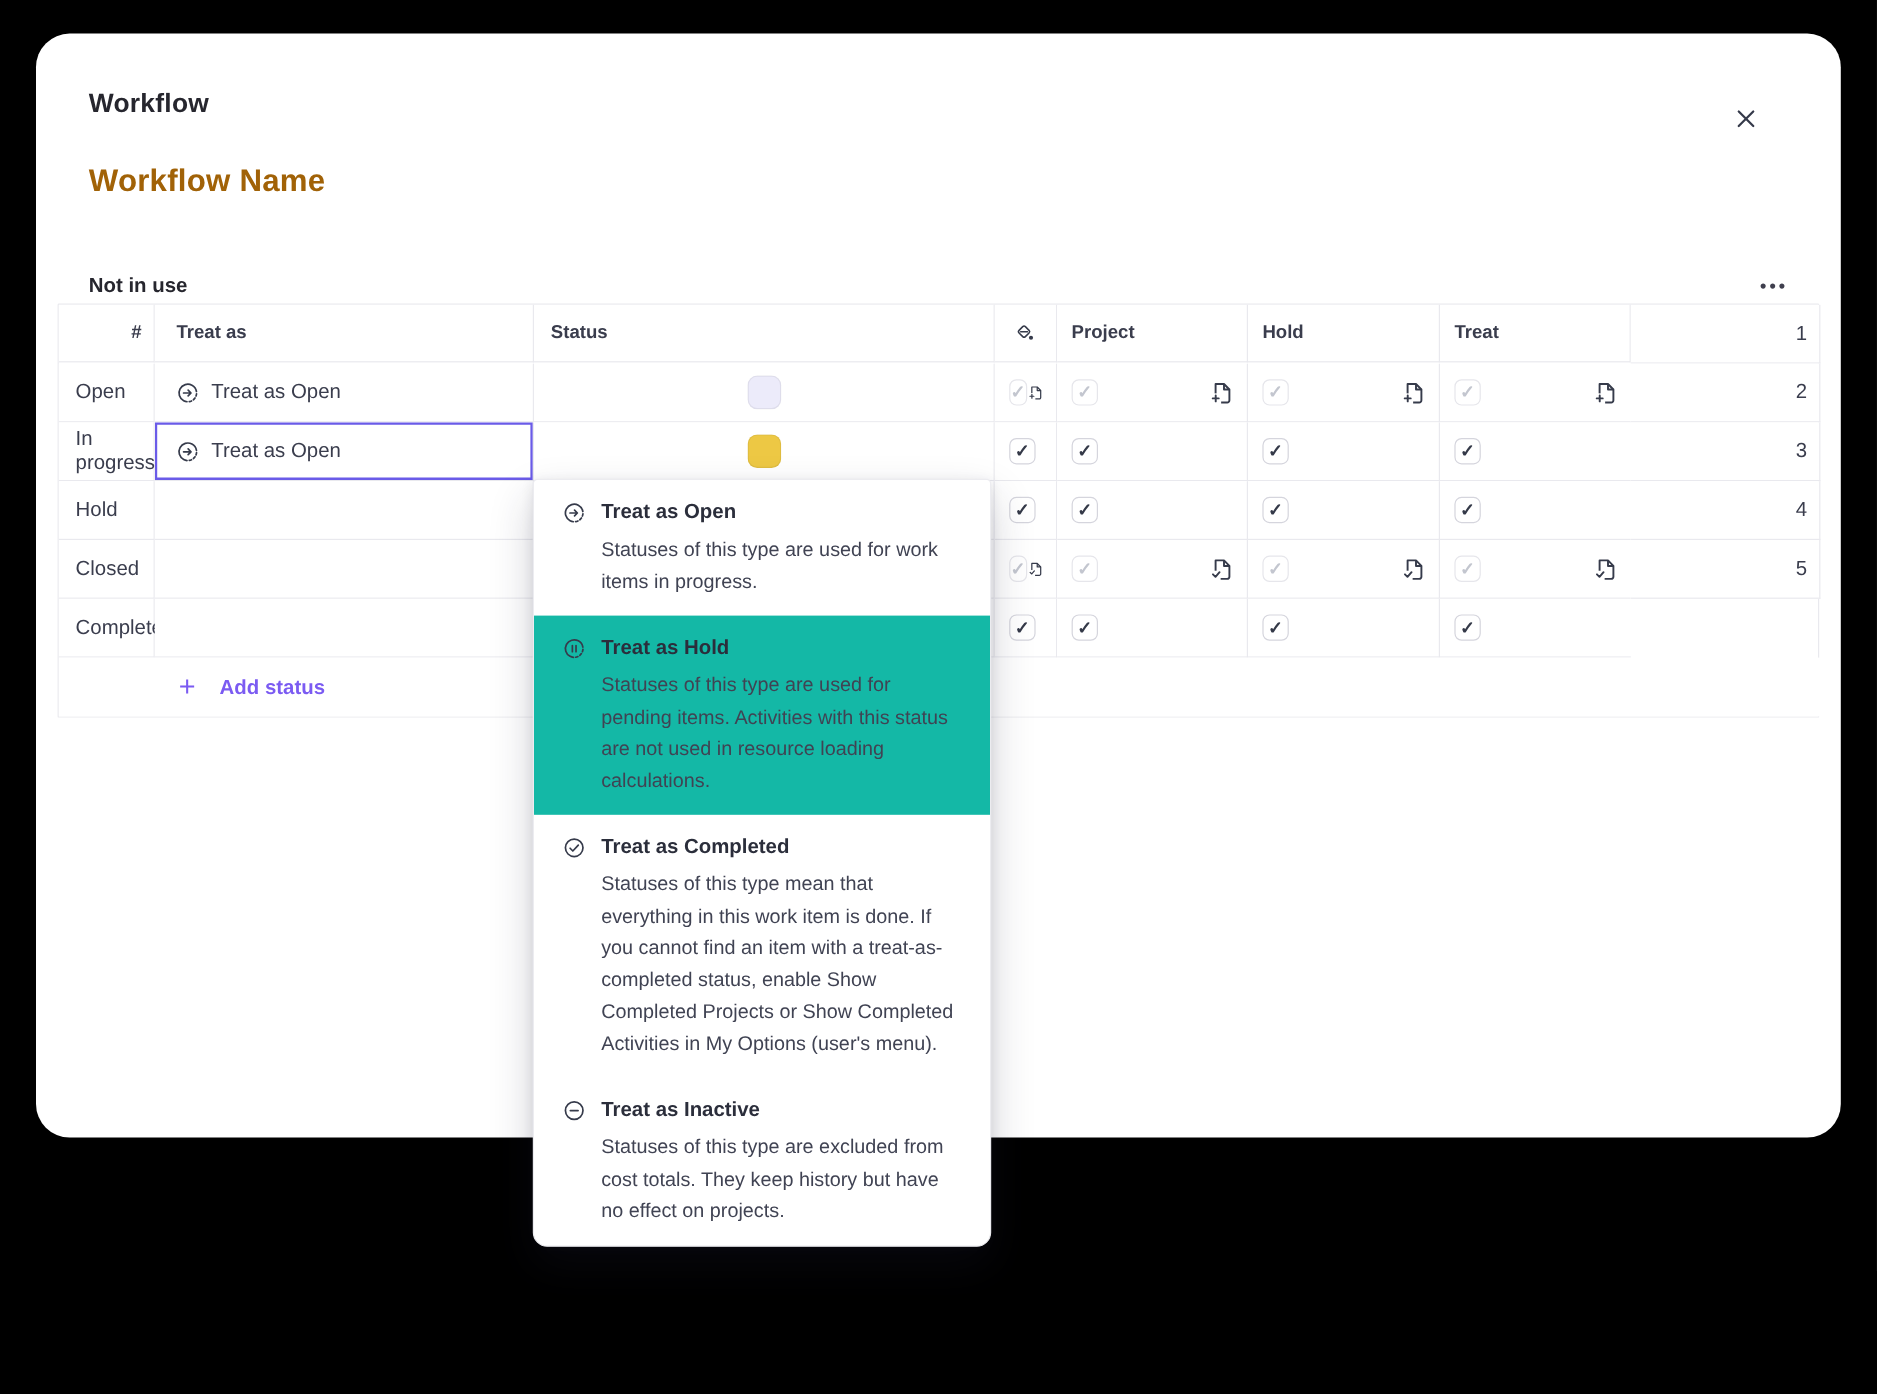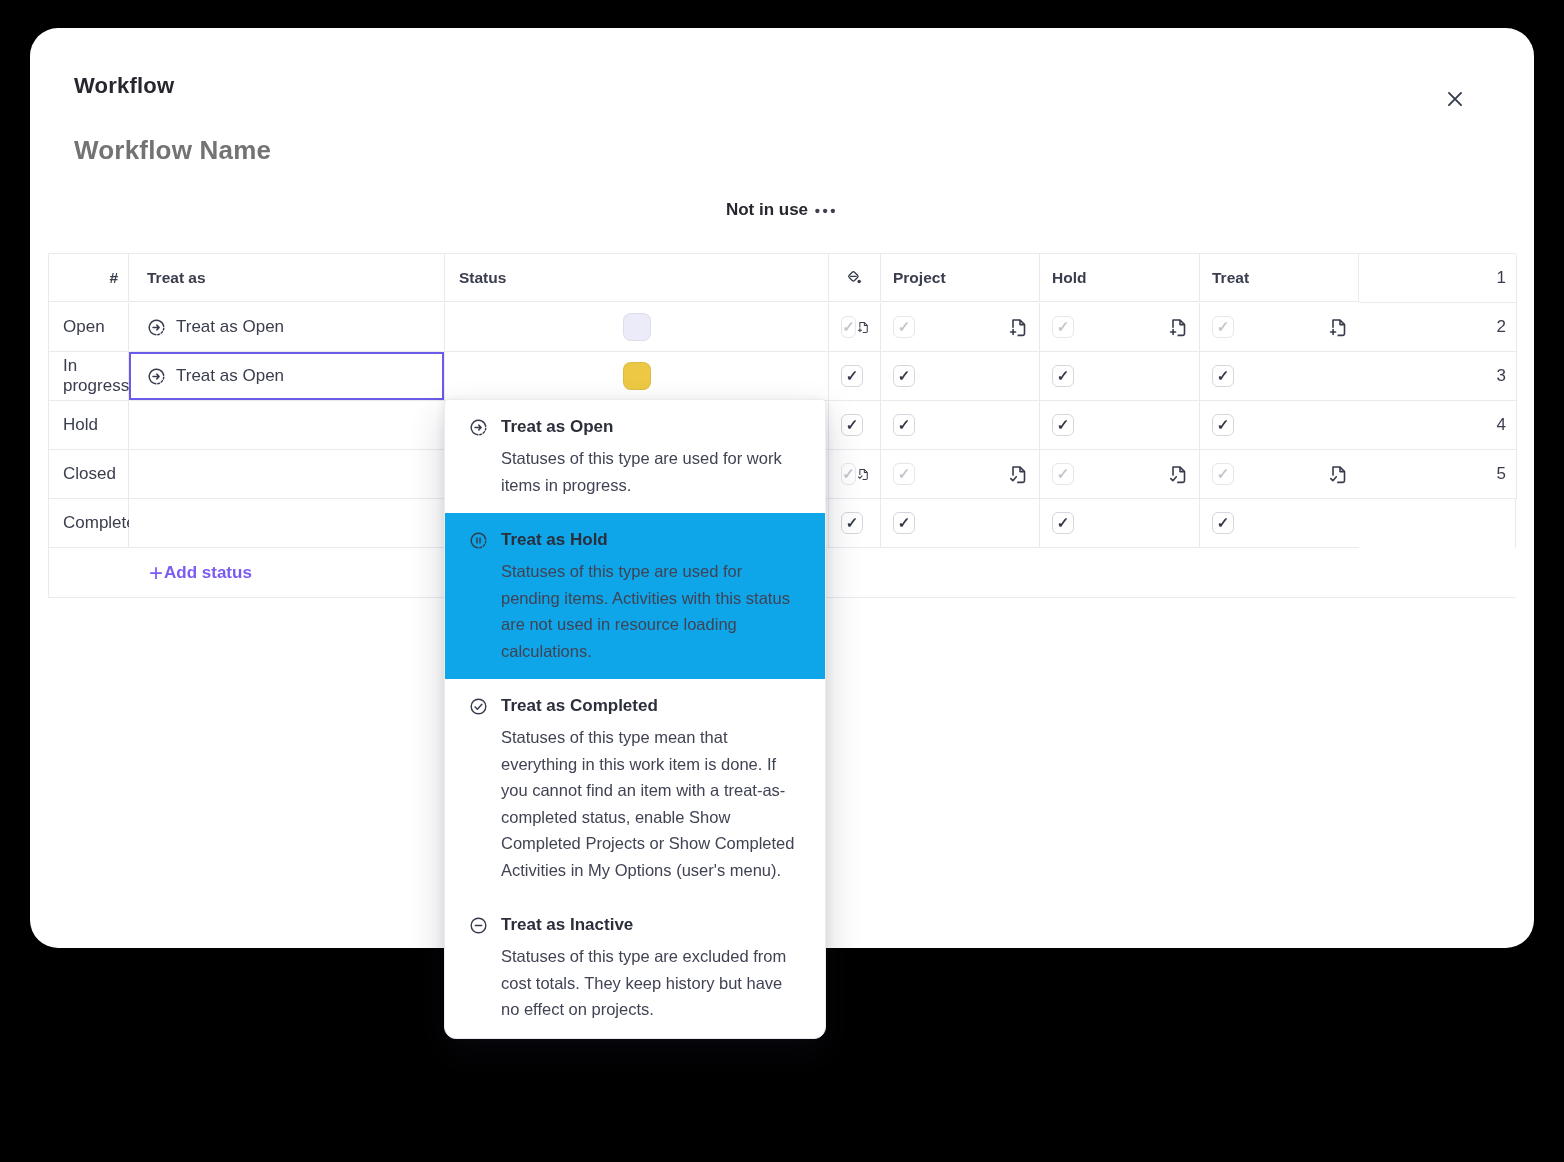--- a/index.html
+++ b/index.html
@@ -3,22 +3,22 @@
 <meta charset="utf-8">
 <style>
   * { margin:0; padding:0; box-sizing:border-box; }
   html,body { width:1564px; height:1162px; background:#000; overflow:hidden;
               font-family:"Liberation Sans", sans-serif; }
   .dialog { position:absolute; left:30px; top:28px; width:1504px; height:920px;
             background:#fff; border-radius:28px; box-shadow:0 6px 60px rgba(0,0,0,.6); }
 
   
   .hd1 { margin:44px 44px 0; font-size:22px; line-height:28px; font-weight:700; color:#26262e; letter-spacing:.2px; }
-  .hd2 { margin:34px 44px 0; font-size:26px; line-height:32px; font-weight:700; color:#737373; letter-spacing:.2px; }
-  .usage-row { margin:32px 44px 0; display:flex; justify-content:center; align-items:center; height:24px; }
+  .hd2 { margin:34px 44px 0; font-size:26px; line-height:32px; font-weight:700; color:#a16207; letter-spacing:.2px; }
+  .usage-row { margin:60px 44px 0; display:flex; justify-content:space-between; align-items:center; height:24px; }
   .usage { font-size:17px; font-weight:700; color:#26262e; }
   .close-btn { position:absolute; top:58px; right:66px; width:26px; height:26px; display:flex;
                align-items:center; justify-content:center; cursor:pointer; color:#5c5c6d; }
   .dots-btn { width:30px; height:22px; display:flex; align-items:center; justify-content:flex-end;
               cursor:pointer; color:#3f3f4e; font-size:15px; font-weight:700; letter-spacing:2.5px; }
   .dots-btn::before { content:"•••"; }
 
   
   .table { position:absolute; left:18px; top:225px; width:1468px;
            display:grid; grid-template-columns:80px 316px 384px 52px 159px 160px 159px 158px;
@@ -28,42 +28,42 @@
   .cell.last { border-right:none; }
   .cell.hrow { height:48px; font-size:15.5px; font-weight:700; color:#3a3d4d; }
   .c-num { justify-content:flex-end; padding-right:10px; }
   .c-status { padding-left:14px; }
   .c-treat { padding-left:18px; gap:10px; }
   .c-color { justify-content:center; }
   .c-check { justify-content:space-between; padding:0 10px 0 12px; }
   .c-head-l { padding-left:12px; }
   .sel { box-shadow:inset 0 0 0 2px #6a5be8; }
   .addrow { grid-column:1 / -1; height:49px; display:flex; align-items:center; padding-left:100px;
-            gap:1px; background:#fff; cursor:pointer; }
+            gap:20px; background:#fff; cursor:pointer; }
   .addrow .plus { color:#7b5bf2; font-size:24px; font-weight:400; line-height:22px; }
   .addrow .plus::before { content:"+"; }
   .addrow .lbl { color:#7b5bf2; font-size:17px; font-weight:700; }
 
   .swatch { width:28px; height:28px; border-radius:8px; border:1px solid rgba(0,0,0,.06); }
 
   .cb { width:22px; height:22px; border:1.5px solid #d5d5dd; border-radius:6px; background:#fff;
         display:flex; align-items:center; justify-content:center; color:#343948;
         font-size:15px; font-weight:700; cursor:pointer; }
   .cb::after { content:"✓"; }
   .cb.dis { border-color:#e6e6eb; color:#c3c6cf; cursor:default; }
 
   .rowicon { width:22px; height:22px; color:#363b4b; display:flex; align-items:center; justify-content:center; }
   .ticon { width:19px; height:19px; color:#363b4b; flex:none; }
 
   
   .dropdown { position:absolute; left:414px; top:371px; width:382px; background:#fff;
               border:1px solid #ececf0; border-radius:4px 4px 12px 12px;
               box-shadow:0 16px 36px rgba(35,35,60,.20), 0 3px 10px rgba(35,35,60,.10); z-index:5; }
   .dd-item { padding:17px 26px 15px 24px; cursor:pointer; }
-  .dd-item.hover { background:#0ea5e9; }
+  .dd-item.hover { background:#14b8a6; }
   .dd-head { display:flex; align-items:center; gap:13px; }
   .dd-title { font-size:17px; font-weight:700; color:#2b2e3b; }
   .dd-desc { margin:8px 0 0 32px; width:302px; font-size:16.5px; line-height:26.5px; color:#404353; }
   .dd-icon { width:19px; height:19px; color:#363b4b; flex:none; }
 </style>
 </head>
 <body>
 
 <svg width="0" height="0" style="position:absolute">
   <defs>

